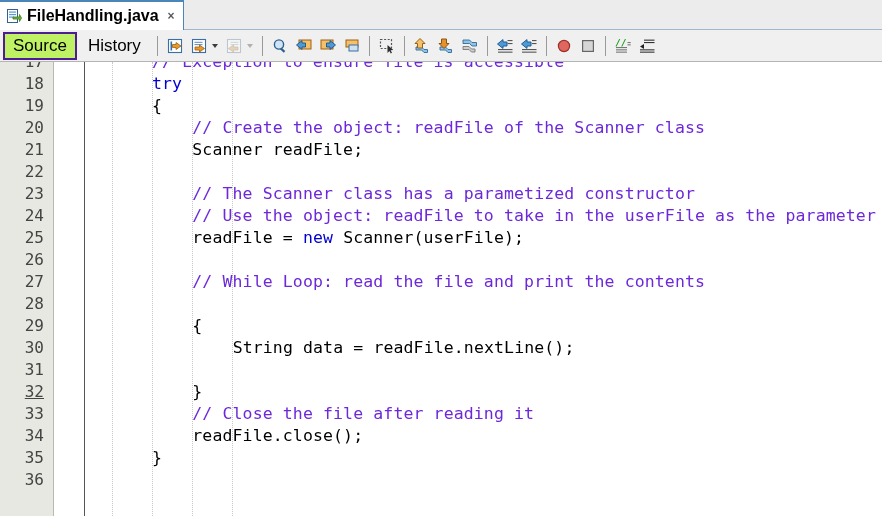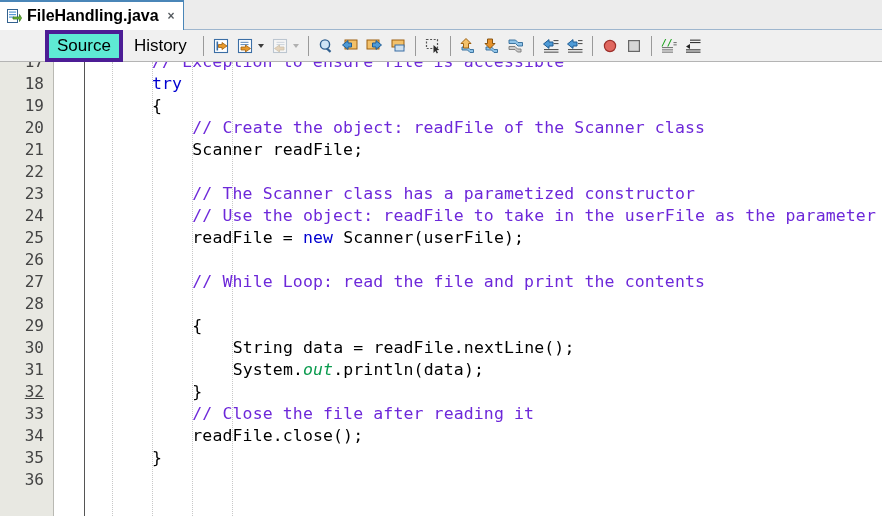--- a/index.html
+++ b/index.html
@@ -75,23 +75,22 @@
   .view-tab {
     font-size: 17px;
     color: #000000;
     padding: 3px 8px 4px 8px;
     margin-right: 2px;
     border: 1px solid transparent;
     line-height: 1;
     white-space: nowrap;
   }
   .view-tab.active {
-    background: #5eead4;
-    border: 4px solid #4c1d95;
-    margin-left: 42px;
+    background: #bef264;
+    border: 2px solid #4c1d95;
   }
   .tb-sep {
     width: 1px; height: 20px;
     background: #9a9a9a;
     margin: 0 5px;
     flex: 0 0 auto;
   }
   .tb-btn {
     width: 22px; height: 22px;
     margin: 0 1px;
@@ -393,21 +392,20 @@
         <div class="cl" style="top: 55px; left: 107.32px;"><span class="cm">// Create the object: readFile of the Scanner class</span></div>
         <div class="cl" style="top: 77px; left: 107.32px;"><span class="pl">Scanner readFile;</span></div>
         <div class="cl" style="top: 99px; left: 67px;"></div>
         <div class="cl" style="top: 121px; left: 107.32px;"><span class="cm">// The Scanner class has a parametized constructor</span></div>
         <div class="cl" style="top: 143px; left: 107.32px;"><span class="cm">// Use the object: readFile to take in the userFile as the parameter</span></div>
         <div class="cl" style="top: 165px; left: 107.32px;"><span class="pl">readFile = </span><span class="kw">new</span><span class="pl"> Scanner(userFile);</span></div>
         <div class="cl" style="top: 187px; left: 67px;"></div>
         <div class="cl" style="top: 209px; left: 107.32px;"><span class="cm">// While Loop: read the file and print the contents</span></div>
         <div class="cl" style="top: 253px; left: 107.32px;"><span class="pl">{</span></div>
         <div class="cl" style="top: 275px; left: 147.64px;"><span class="pl">String data = readFile.nextLine();</span></div>
-        <div class="cl" style="top: 297px; left: 147.64px;"><span class="pl">System.</span><span class="st">out</span><span class="pl">.println(data);</span></div>
         <div class="cl" style="top: 319px; left: 107.32px;"><span class="pl">}</span></div>
         <div class="cl" style="top: 341px; left: 107.32px;"><span class="cm">// Close the file after reading it</span></div>
         <div class="cl" style="top: 363px; left: 107.32px;"><span class="pl">readFile.close();</span></div>
         <div class="cl" style="top: 385px; left: 67px;"><span class="pl">}</span></div>
         <div class="cl" style="top: 407px; left: 67px;"></div>
       </div>
   </div>
 
 </div>
 

